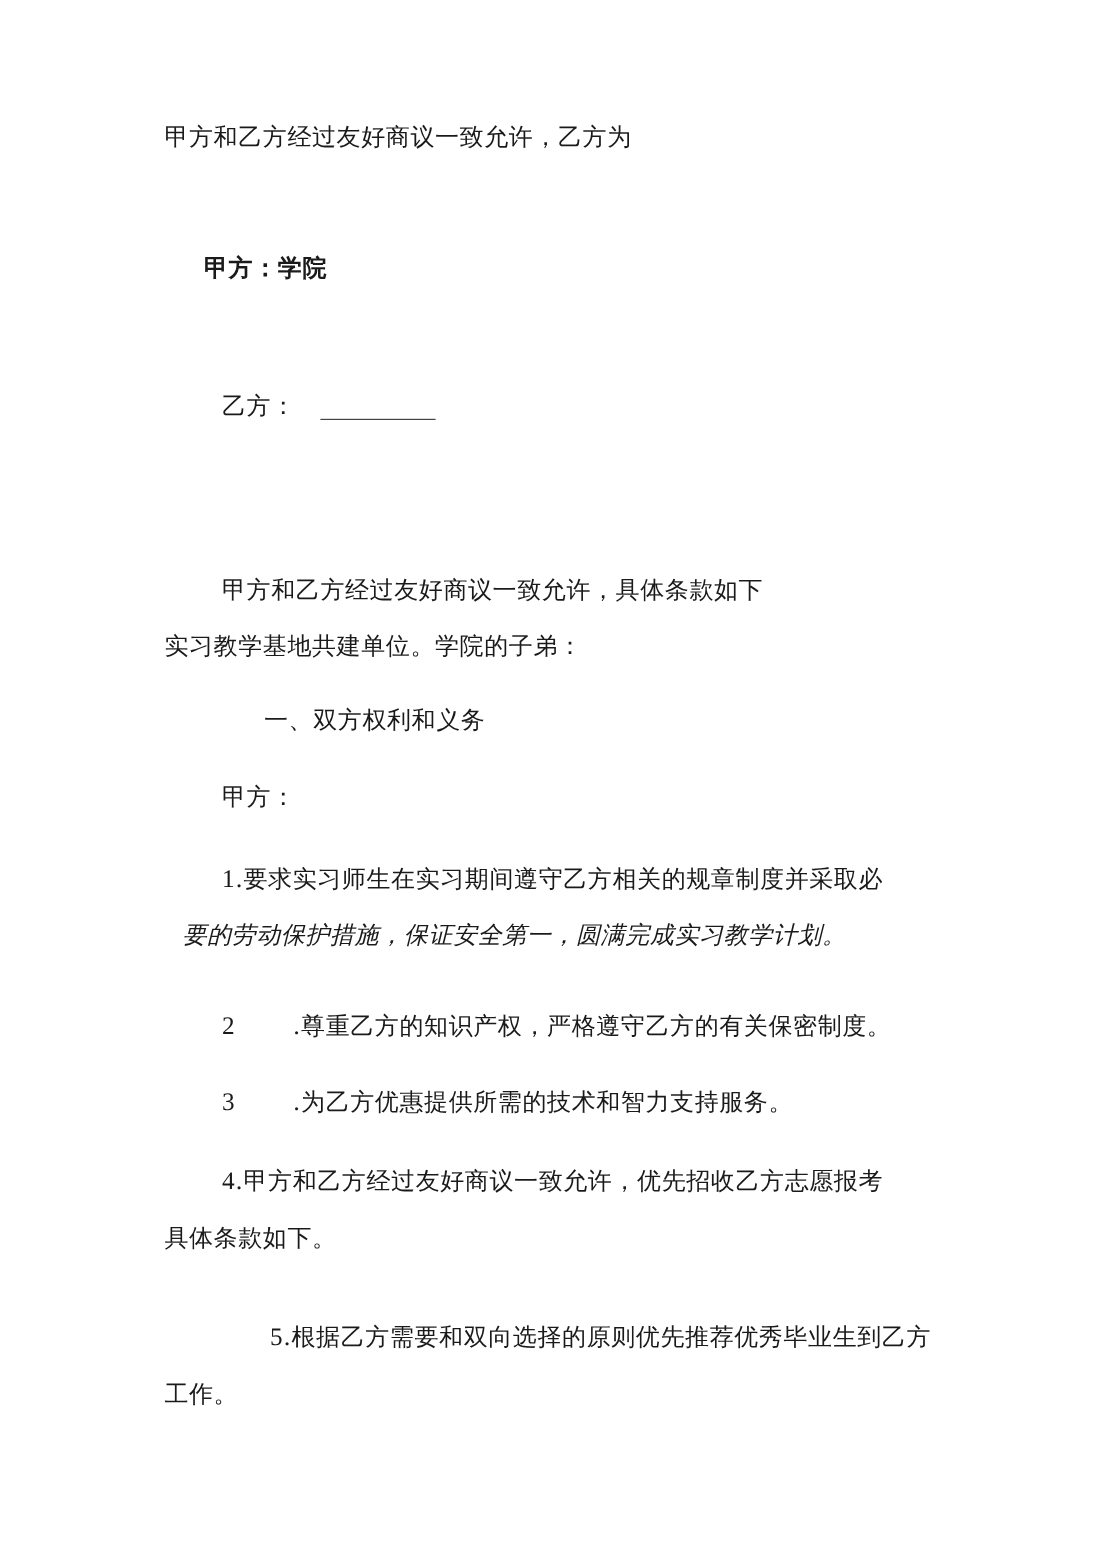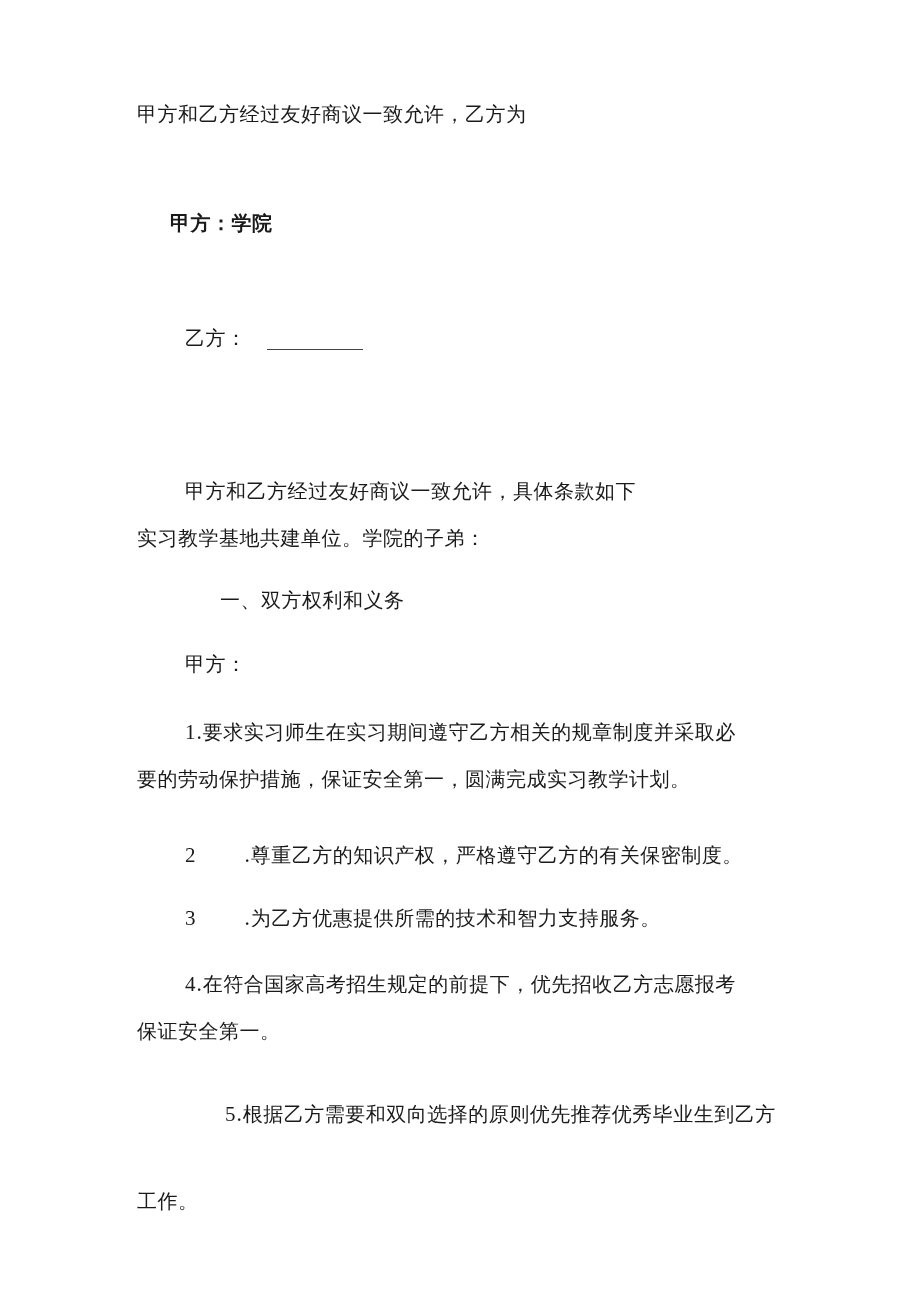--- a/index.html
+++ b/index.html
@@ -28,33 +28,33 @@
   <div class="line" style="left:185px; top:479px;">甲方和乙方经过友好商议一致允许，具体条款如下</div>
   <div class="line" style="left:137px; top:526px;">实习教学基地共建单位。学院的子弟：</div>
 
   <div class="line" style="left:185px; top:588px;margin-left:35px;">一、双方权利和义务</div>
 
   <div class="line" style="left:185px; top:652px;">甲方：</div>
 
   <div class="line" style="left:185px; top:720px;">
     <span class="num">1</span><span>.要求实习师生在实习期间遵守乙方相关的规章制度并采取必</span>
   </div>
-  <div class="line" style="left:137px; top:767px;">要的劳动保护措施，保证安全第一，圆满完成实习教学计划。</div>
+  <div class="line" style="left:152px; top:767px;font-style:italic;">要的劳动保护措施，保证安全第一，圆满完成实习教学计划。</div>
 
   <div class="line" style="left:185px; top:843px;">
     <span class="num">2</span><span class="gap"></span><span>.尊重乙方的知识产权，严格遵守乙方的有关保密制度。</span>
   </div>
 
   <div class="line" style="left:185px; top:906px;">
     <span class="num">3</span><span class="gap"></span><span>.为乙方优惠提供所需的技术和智力支持服务。</span>
   </div>
 
   <div class="line" style="left:185px; top:972px;">
-    <span class="num">4</span><span>.在符合国家高考招生规定的前提下，优先招收乙方志愿报考</span>
+    <span class="num">4</span><span>.甲方和乙方经过友好商议一致允许，优先招收乙方志愿报考</span>
   </div>
-  <div class="line" style="left:137px; top:1019px;">保证安全第一。</div>
+  <div class="line" style="left:137px; top:1019px;">具体条款如下。</div>
 
   <div class="line" style="left:180px; top:1102px;margin-left:45px;">
     <span class="num">5</span><span>.根据乙方需要和双向选择的原则优先推荐优秀毕业生到乙方</span>
   </div>
-  <div class="line" style="left:137px; top:1149px;margin-top:40px;">工作。</div>
+  <div class="line" style="left:137px; top:1149px;">工作。</div>
 
 </div>
 
 </body></html>

